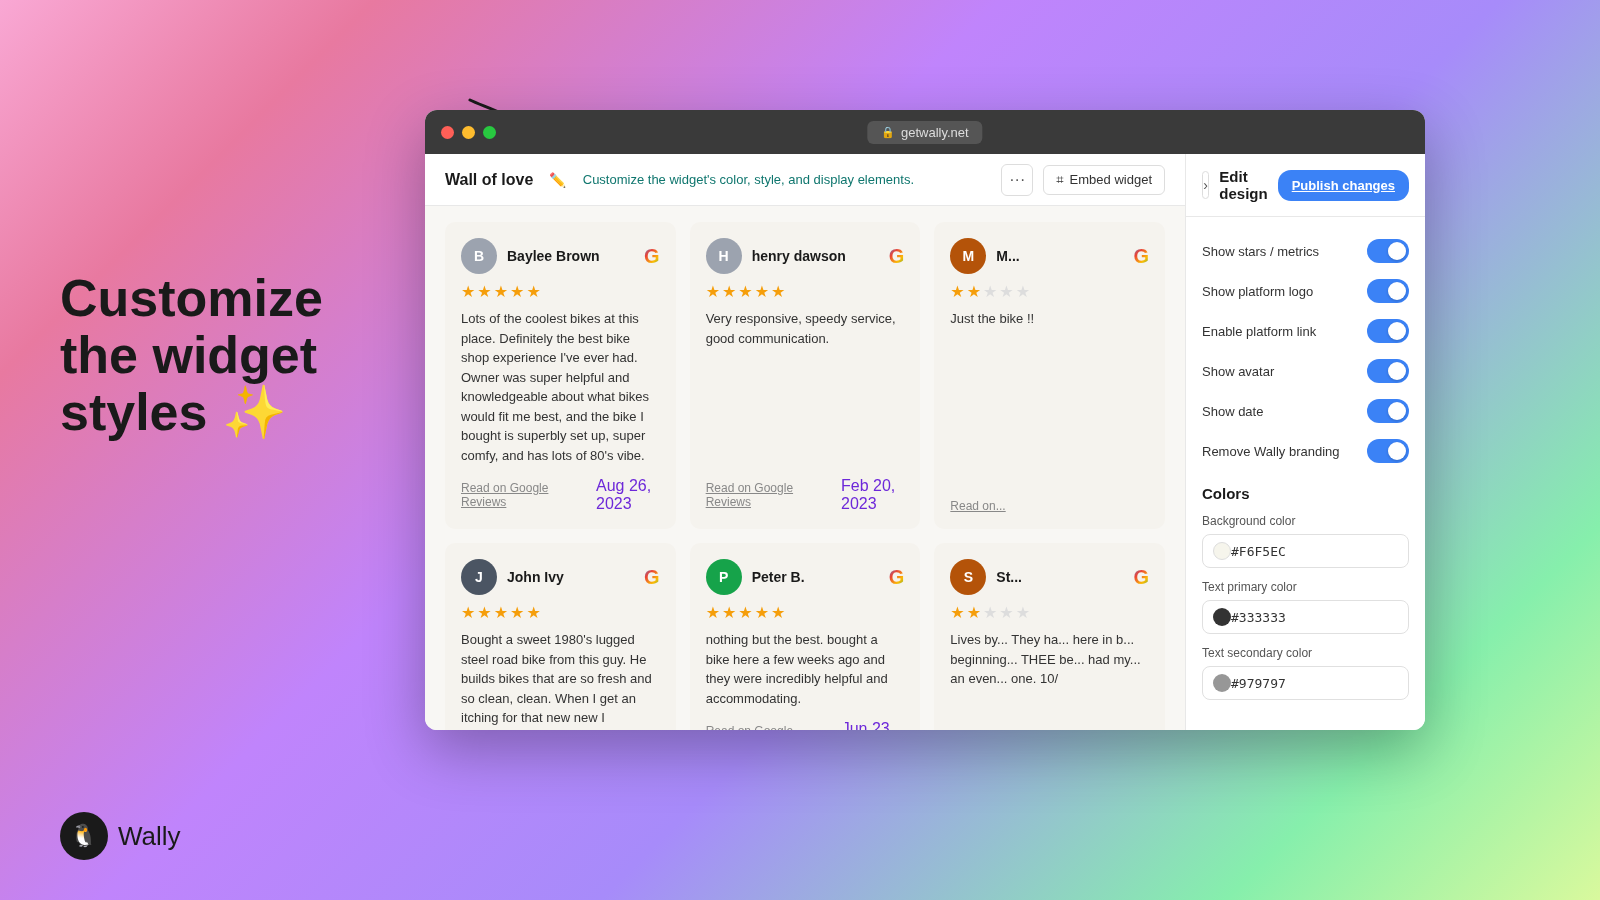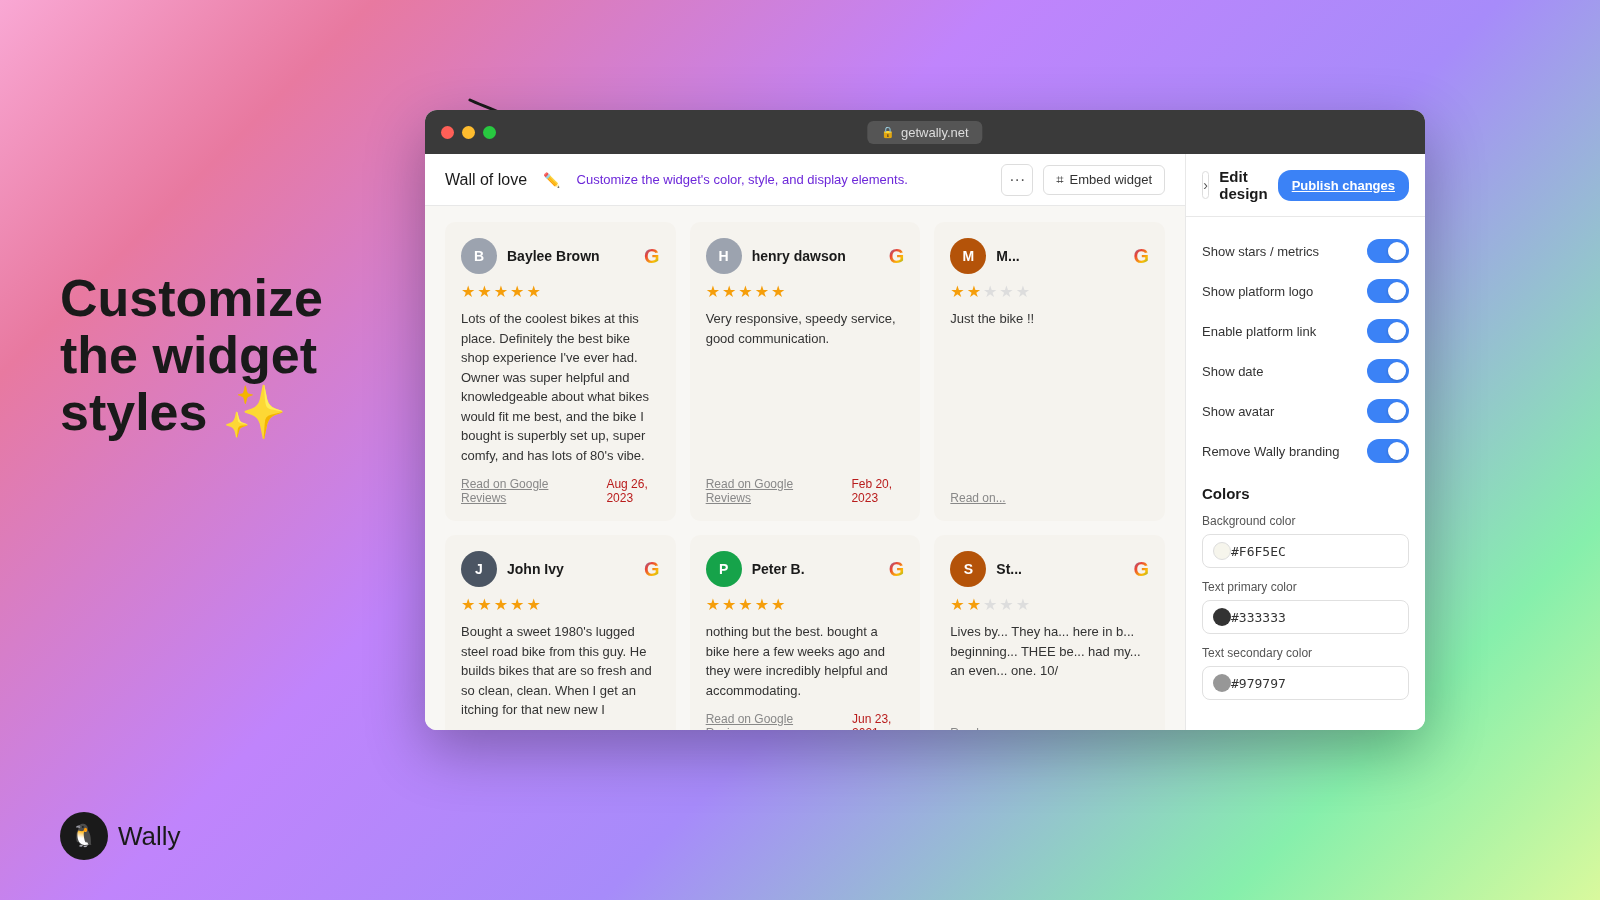--- a/index.html
+++ b/index.html
@@ -137,31 +137,31 @@
       border-bottom: 1px solid #e8e8e8;
       padding: 0 20px;
       height: 52px;
       display: flex;
       align-items: center;
       gap: 16px;
       flex-shrink: 0;
     }
     .top-bar-title {
       font-size: 16px;
-      font-weight: 400;
+      font-weight: 700;
       color: #1a1a1a;
     }
     .edit-icon {
       color: #888;
       font-size: 14px;
       cursor: pointer;
     }
     .top-bar-subtitle {
       font-size: 13px;
-      color: #6d28d9;
+      color: #0f766e;
       flex: 1;
     }
     .top-bar-actions {
       display: flex;
       align-items: center;
       gap: 10px;
     }
     .dots-btn {
       width: 32px;
       height: 32px;
@@ -260,22 +260,22 @@
       margin-top: 4px;
       gap: 44px;
     }
     .read-link {
       font-size: 12px;
       color: #888;
       text-decoration: underline;
       cursor: pointer;
     }
     .review-date {
-      font-size: 12px;
-      color: #b91c1c;
+      font-size: 16px;
+      color: #6d28d9;
     }
 
     
     .edit-panel {
       width: 240px;
       background: #ffffff;
       border-left: 1px solid #e8e8e8;
       display: flex;
       flex-direction: column;
       flex-shrink: 0;
@@ -598,25 +598,25 @@
         </div>
         <div class="toggle-row">
           <span class="toggle-label">Show platform logo</span>
           <div class="toggle on"></div>
         </div>
         <div class="toggle-row">
           <span class="toggle-label">Enable platform link</span>
           <div class="toggle on"></div>
         </div>
         <div class="toggle-row">
+          <span class="toggle-label">Show avatar</span>
+          <div class="toggle on"></div>
+        </div>
+        <div class="toggle-row">
           <span class="toggle-label">Show date</span>
-          <div class="toggle on"></div>
-        </div>
-        <div class="toggle-row">
-          <span class="toggle-label">Show avatar</span>
           <div class="toggle on"></div>
         </div>
         <div class="toggle-row">
           <span class="toggle-label">Remove Wally branding</span>
           <div class="toggle on"></div>
         </div>
 
         <div class="colors-section">
           <div class="colors-title">Colors</div>
 

